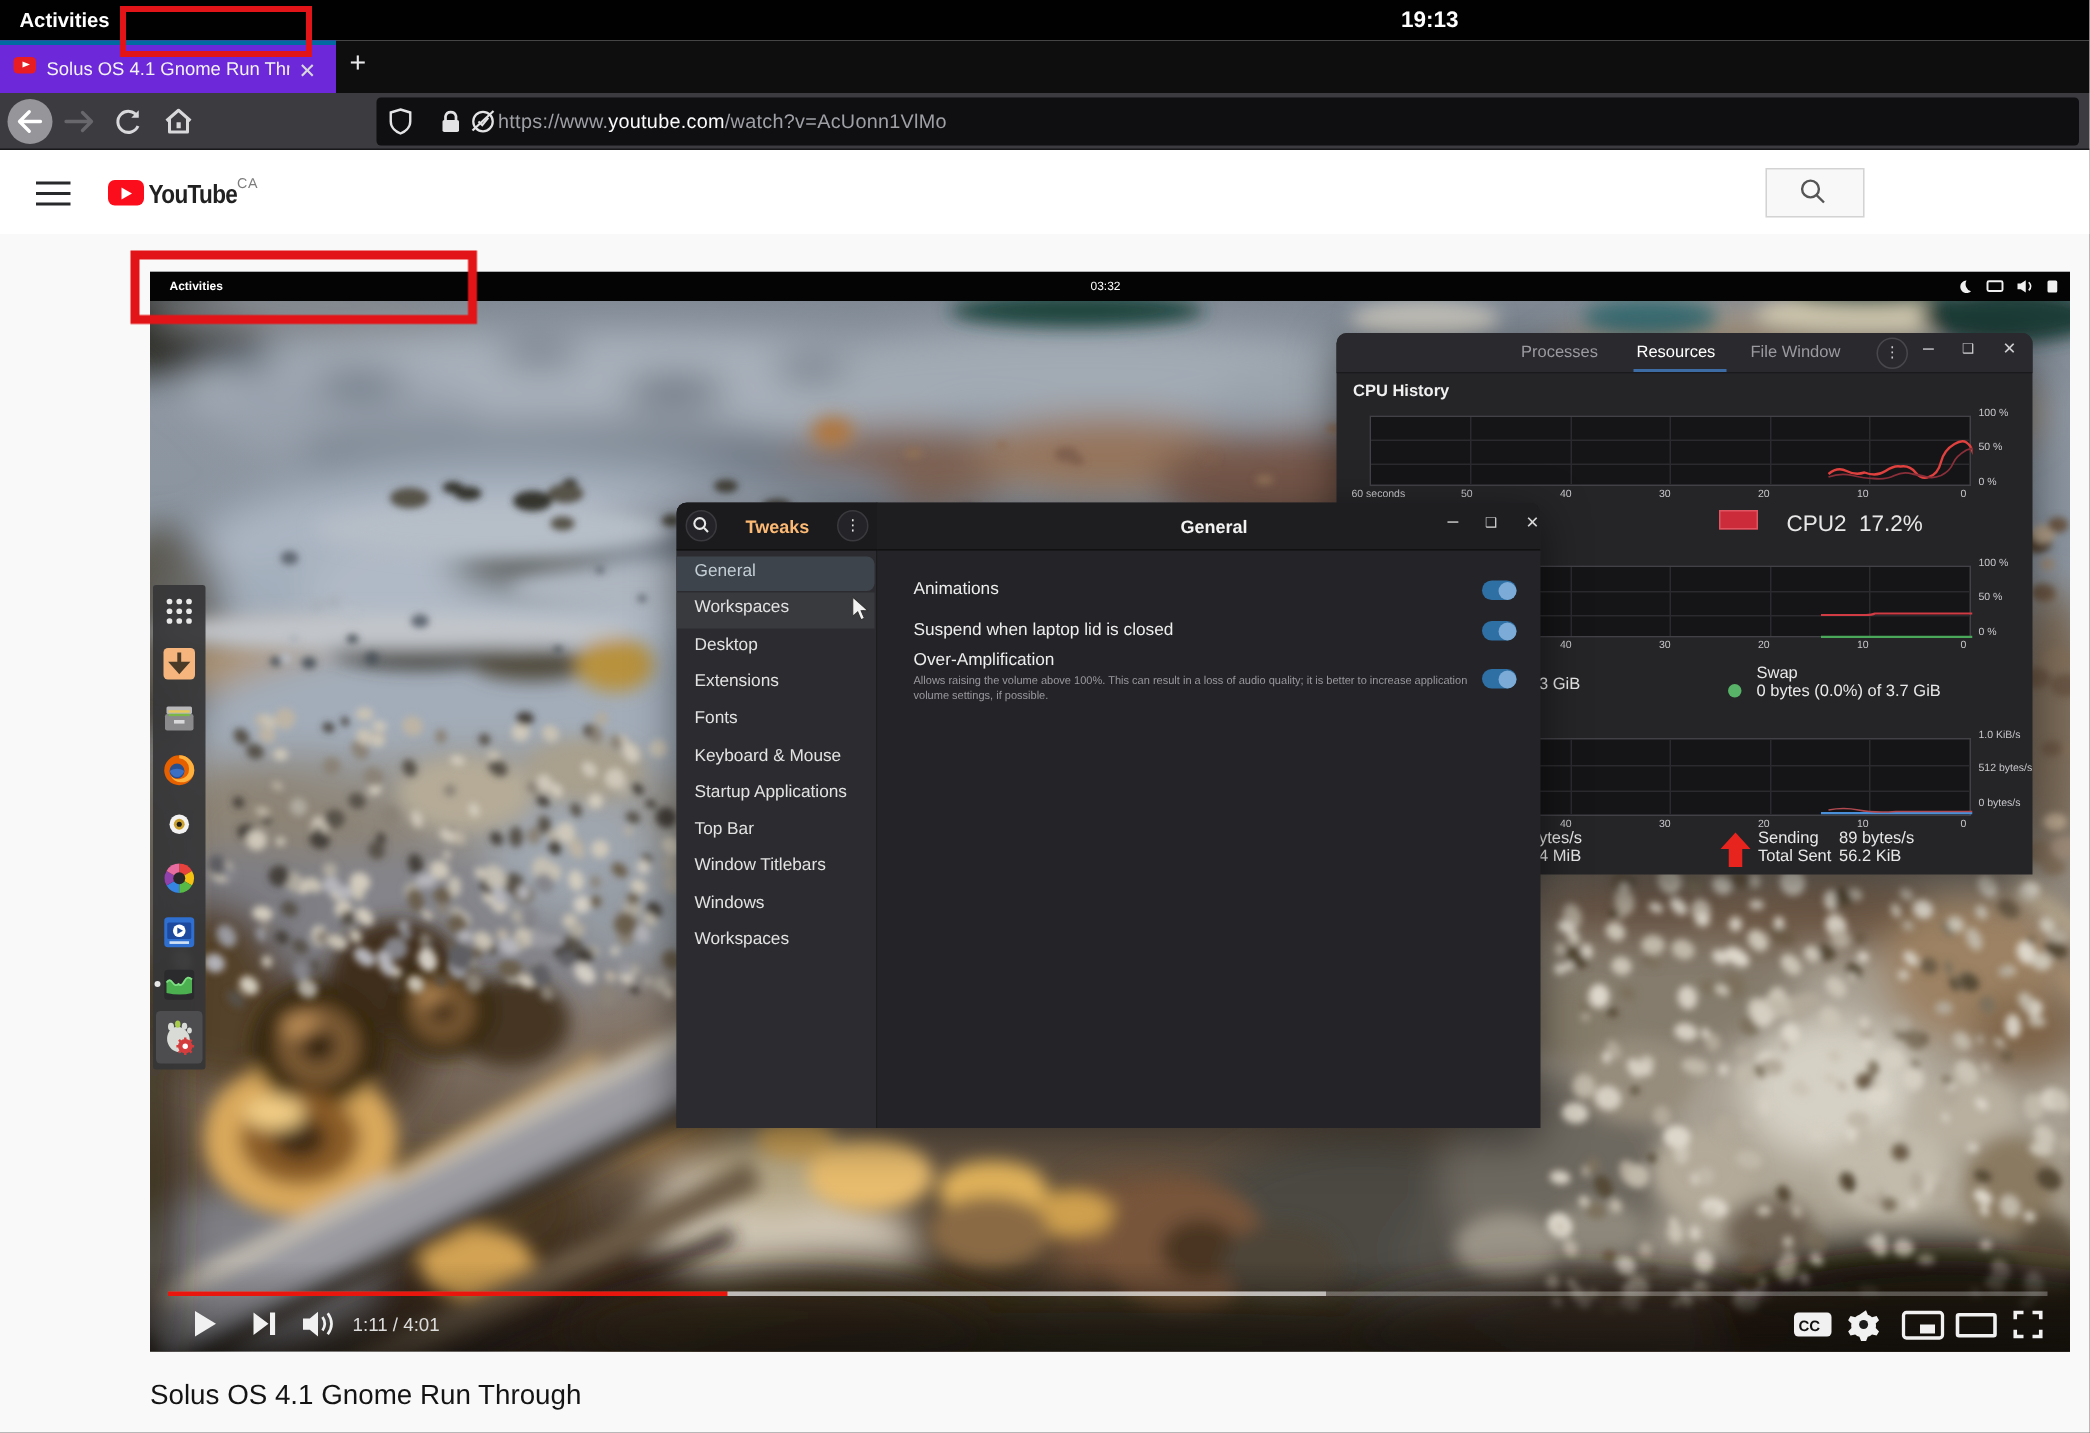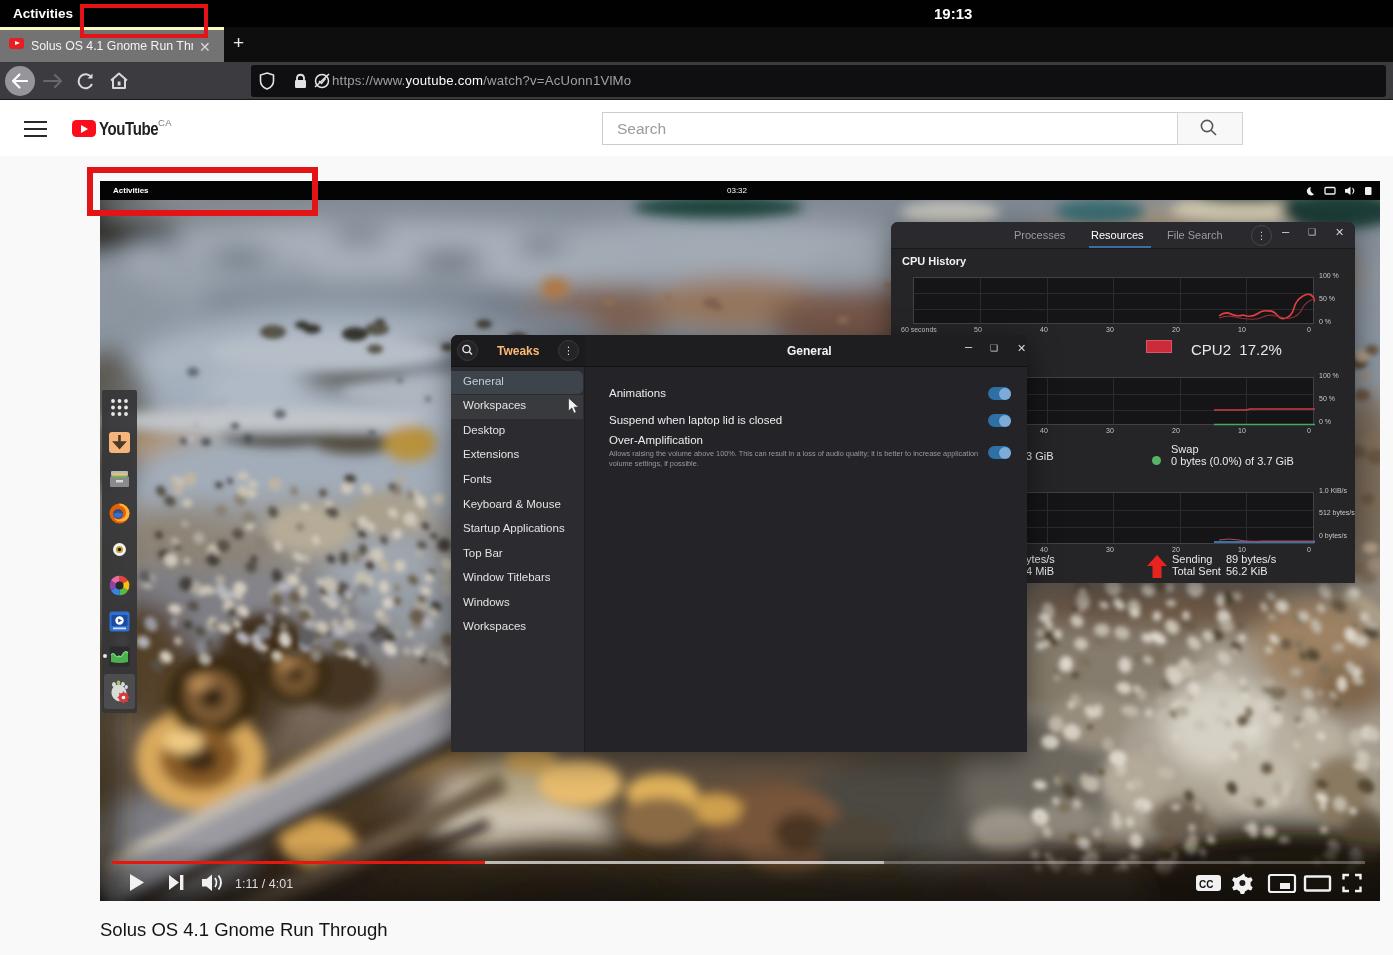--- a/index.html
+++ b/index.html
@@ -7,21 +7,21 @@
   body { font-family:"Liberation Sans", sans-serif; position:relative; background:#f9f9f9; }
   .abs { position:absolute; }
 
   
   #gbar { left:0; top:0; width:1393px; height:27px; background:#010101; color:#fff; }
   #gbar .act { left:13px; top:6px; font-size:13.5px; font-weight:bold; color:#fefefe; }
   #gbar .clock { left:934px; top:5px; font-size:15px; font-weight:bold; color:#fefefe; }
 
   
   #tabbar { left:0; top:27px; width:1393px; height:35px; background:#0e0e0f; }
-  #tab { left:0; top:0; width:224px; height:35px; background:#737373; border-top:3px solid #fef9c3; }
+  #tab { left:0; top:0; width:224px; height:35px; background:#6d28d9; border-top:3px solid #0369a1; }
   #tab .fav { left:9px; top:8px; width:15px; height:11px; background:#e81c23; border-radius:3px; }
   #tab .fav:after { content:""; position:absolute; left:5.5px; top:3px; border-left:5px solid #fff; border-top:2.8px solid transparent; border-bottom:2.8px solid transparent; }
   #tab .ttl { left:31px; top:9px; width:162px; font-size:12.3px; color:#f3f3f5; white-space:nowrap; overflow:hidden; }
   #tab .cls { left:199px; top:9px; font-size:14px; color:#d8d8da; }
   #newtab { left:233px; top:5px; font-size:19px; font-weight:200; color:#e8e8ea; }
 
   
   #navbar { left:0; top:62px; width:1393px; height:38px; background:#3b3b40; border-bottom:1px solid #18181b; }
   #back { left:5px; top:4px; width:30px; height:30px; border-radius:50%; background:#95959a; color:#fff; }
   .navico { font-size:17px; color:#d9d9dc; }
@@ -127,23 +127,20 @@
     </div>
   </div>
 
   <div class="abs" id="ythead">
     <div class="abs hline" style="top:21px;"></div>
     <div class="abs hline" style="top:28px;"></div>
     <div class="abs hline" style="top:35px;"></div>
     <div class="abs" id="ytlogo"></div>
     <span class="abs" id="ytname">YouTube</span>
     <span class="abs" id="ytca">CA</span>
-    <div class="abs" id="search">
-      <span>Search</span>
-    </div>
     <div class="abs" id="searchbtn"><svg width="64" height="31" viewBox="0 0 64 31">
         <circle cx="29" cy="13" r="5.6" stroke="#555" stroke-width="1.6" fill="none"></circle>
         <path d="M33.2 17.2 L38 22" stroke="#555" stroke-width="1.6"></path>
       </svg></div>
   </div>
 
   <div class="abs" id="video">
     <svg class="abs" style="left:0;top:0" width="1280" height="720" viewBox="0 0 1280 720">
       <defs>
 <linearGradient id="base" x1="0" y1="0" x2="0" y2="1">
@@ -873,21 +870,21 @@
 <ellipse cx="420" cy="706" rx="140" ry="36" fill="#3a2c1a" opacity="0.8"></ellipse>
 <ellipse cx="950" cy="708" rx="150" ry="36" fill="#382c1e" opacity="0.8"></ellipse>
 <ellipse cx="1200" cy="702" rx="160" ry="42" fill="#1f170c" opacity="0.9"></ellipse>
 <ellipse cx="640" cy="714" rx="280" ry="20" fill="#2a2113" opacity="0.7"></ellipse>
 </g>
     </svg>
     <div class="abs" id="sysmon">
       <div class="abs" style="left:0;top:0;width:464px;height:27px;background:#2a2a2e;border-radius:7px 7px 0 0;border-bottom:1px solid #1a1a1c;"></div>
       <span class="abs smtab" style="left:123px;">Processes</span>
       <span class="abs smtab" style="left:200px;color:#fff;">Resources</span>
-      <span class="abs smtab" style="left:276px;">File Search</span>
+      <span class="abs smtab" style="left:276px;">File Window</span>
       <div class="abs" style="left:198px;top:24px;width:62px;height:2px;background:#3d6ca5;"></div>
       <div class="abs" style="left:360px;top:3px;width:21px;height:21px;border-radius:50%;border:1px solid #47474c;color:#ccc;font-size:10px;text-align:center;line-height:19px;">⋮</div>
       <span class="abs smbtn" style="left:391px;top:2px;">–</span>
       <span class="abs smbtn" style="left:417px;top:5px;font-size:9px;">❑</span>
       <span class="abs smbtn" style="left:444px;top:4px;font-size:11px;">✕</span>
       <span class="abs" style="left:11px;top:33px;font-size:11px;font-weight:bold;color:#f0f0f0;">CPU History</span>
       <div class="abs smchart" style="left:22px;top:55px;width:401px;height:47px;">
         <div class="abs smgv" style="left:66px;"></div>
         <div class="abs smgv" style="left:133px;"></div>
         <div class="abs smgv" style="left:199px;"></div>

